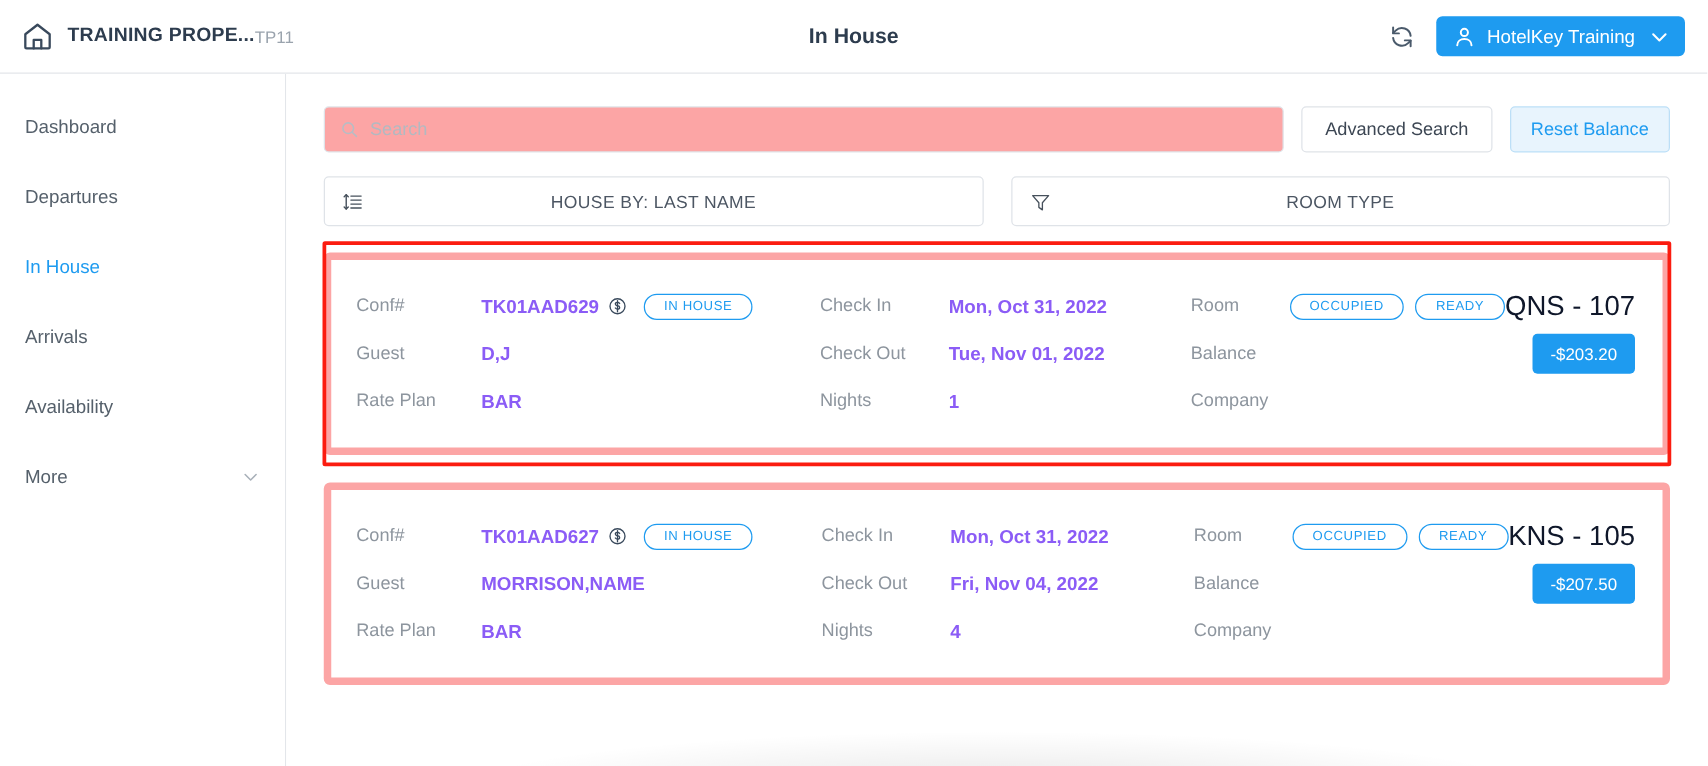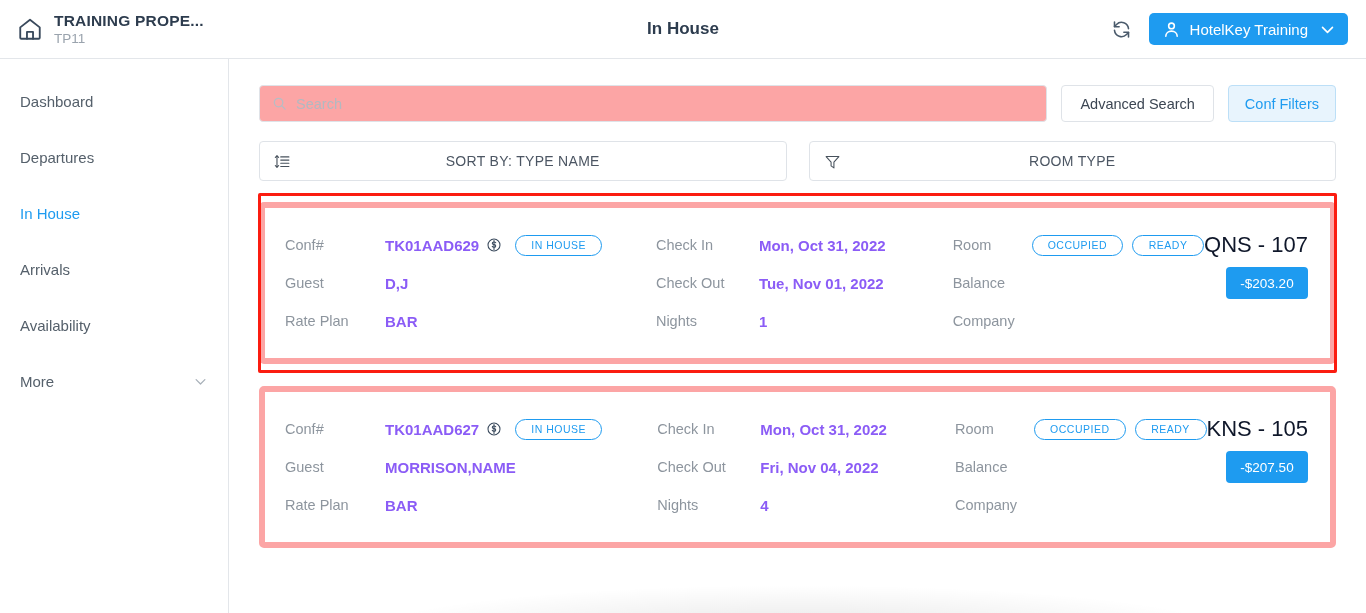--- a/index.html
+++ b/index.html
@@ -25,21 +25,21 @@
     position: relative;
     z-index: 5;
   }
   .brand {
     display: flex; align-items: center;
     gap: 11px;
     padding-left: 17px;
     width: 230px;
   }
   .home-icon { width: 26px; height: 26px; flex: none; color: #39495c; }
-  .brand-text { display: flex; flex-direction: column; line-height: 1.12; }
+  .brand-text { display: flex; flex-direction: row; line-height: 1.12; }
   .brand-name {
     font-size: 15.5px; font-weight: bold;
     color: #2d3c4e; letter-spacing: 0.2px;
     white-space: nowrap;
   }
   .brand-code {
     font-size: 13.5px; color: #9aa3ad; font-weight: normal;
     margin-top: 2px;
   }
   .page-title {
@@ -352,37 +352,37 @@
         <div class="search-box">
           <span class="search-icon">
             <svg viewBox="0 0 24 24" fill="none" stroke="currentColor" stroke-width="2" stroke-linecap="round" width="15" height="15">
               <circle cx="10.5" cy="10.5" r="6.8"></circle>
               <line x1="15.6" y1="15.6" x2="21" y2="21"></line>
             </svg>
           </span>
           <input class="search-input" type="text" placeholder="Search" style="">
         </div>
         <button class="btn btn-outline">Advanced Search</button>
-        <button class="btn btn-reset">Conf Filters</button>
+        <button class="btn btn-reset">Reset Balance</button>
       </div>
 
       <div class="filter-row">
         <div class="filter-box">
           <span class="filter-icon">
             <svg viewBox="0 0 24 24" fill="none" stroke="currentColor" stroke-width="1.6" stroke-linecap="round" stroke-linejoin="round" width="17" height="17">
               <line x1="4.2" y1="4" x2="4.2" y2="20"></line>
               <polyline points="1.9,6.3 4.2,4 6.5,6.3"></polyline>
               <polyline points="1.9,17.7 4.2,20 6.5,17.7"></polyline>
               <line x1="9.5" y1="5.5" x2="21" y2="5.5"></line>
               <line x1="9.5" y1="10" x2="21" y2="10"></line>
               <line x1="9.5" y1="14.5" x2="21" y2="14.5"></line>
               <line x1="9.5" y1="19" x2="21" y2="19"></line>
             </svg>
           </span>
-          <span class="filter-label">SORT BY: TYPE NAME</span>
+          <span class="filter-label">HOUSE BY: LAST NAME</span>
         </div>
         <div class="filter-box">
           <span class="filter-icon">
             <svg viewBox="0 0 24 24" fill="none" stroke="currentColor" stroke-width="1.5" stroke-linecap="round" stroke-linejoin="round" width="17" height="17">
               <polygon points="3,5 21,5 14,13 14,21 10,18.2 10,13"></polygon>
             </svg>
           </span>
           <span class="filter-label">ROOM TYPE</span>
         </div>
       </div>

